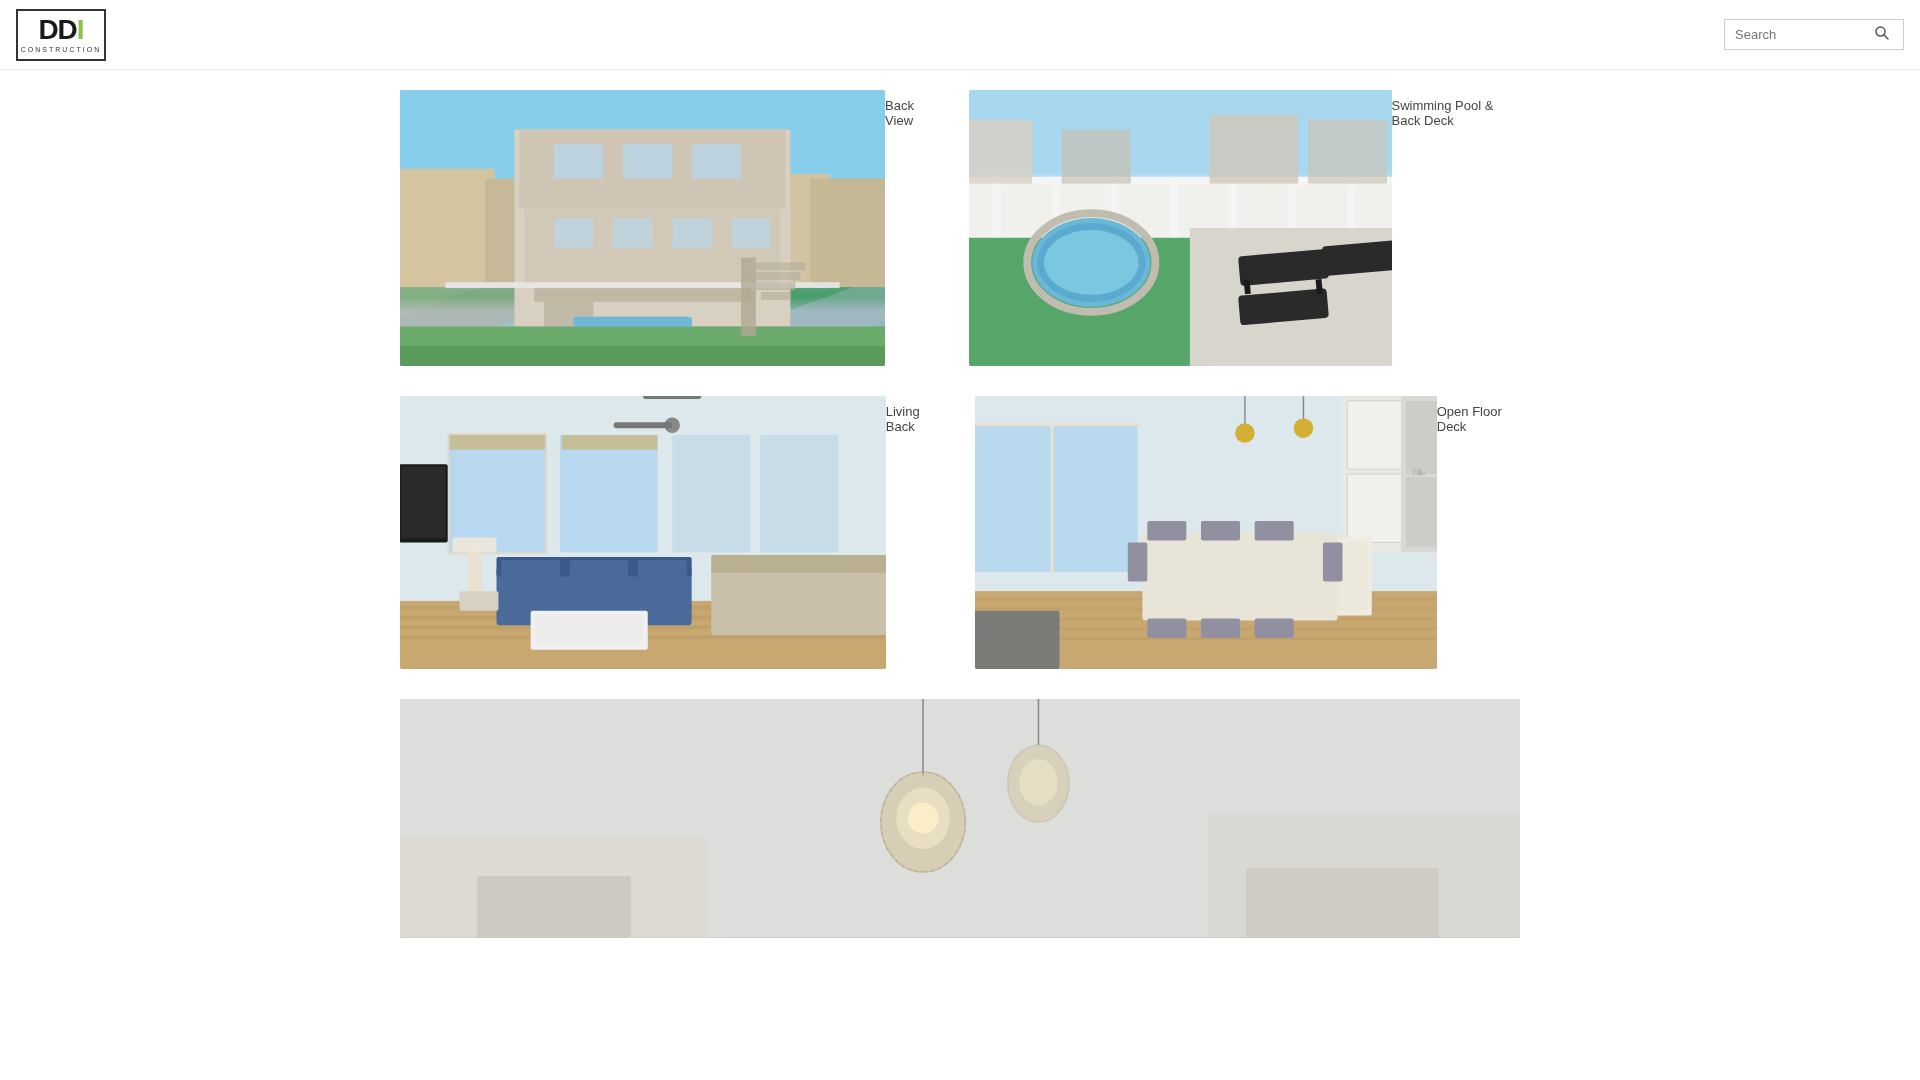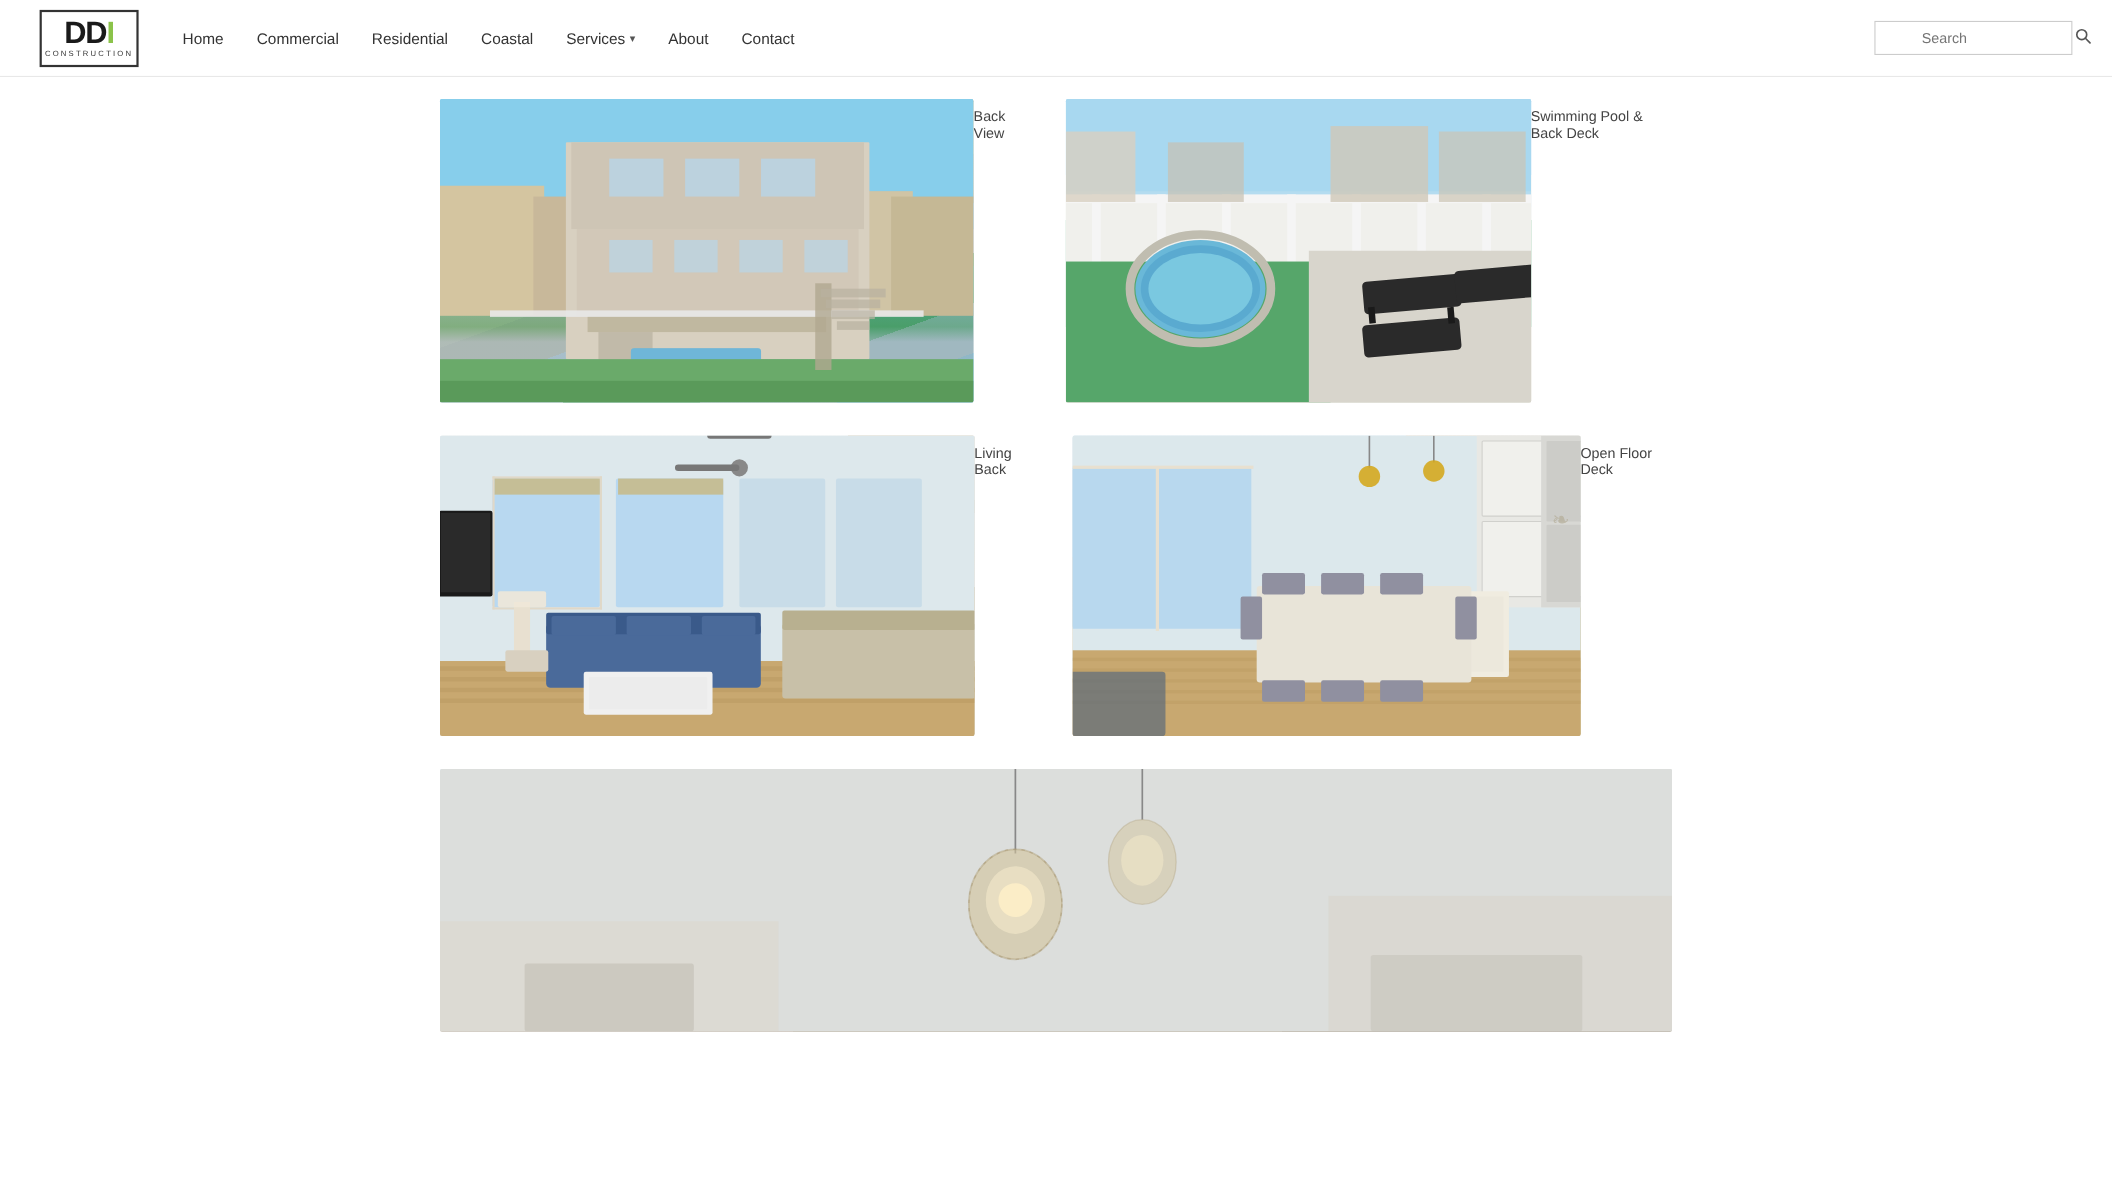--- a/index.html
+++ b/index.html
@@ -3,21 +3,21 @@
   <meta charset="utf-8">
   <style>
     * { margin: 0; padding: 0; box-sizing: border-box; }
     body { font-family: Arial, Helvetica, sans-serif; background: #fff; color: #333; }
 
     
     .header {
       display: flex;
       align-items: center;
       justify-content: space-between;
-      padding: 0 36px;
+      padding: 0 16px;
       height: 70px;
       border-bottom: 1px solid #e8e8e8;
       background: #fff;
       position: sticky;
       top: 0;
       z-index: 100;
     }
     .logo-area {
       display: flex;
       align-items: center;
@@ -85,21 +85,20 @@
       padding: 6px 10px;
       width: 180px;
     }
     .search-box input {
       border: none;
       outline: none;
       font-size: 13px;
       color: #4d7c0f;
       width: 140px;
       background: transparent;
-      margin-left: 32px;
     }
     .search-icon-btn {
       background: none;
       border: none;
       cursor: pointer;
       color: #555;
       font-size: 14px;
     }
 
     
@@ -296,32 +295,20 @@
 <header class="header">
   <div class="header-left">
 
     <div class="logo-area">
       <div class="logo-box">
         <div class="logo-ddi">DD<span>I</span></div>
         <div class="logo-sub">CONSTRUCTION</div>
       </div>
     </div>
 
-    <nav>
-      <a href="#">Home</a>
-      <a href="#">Commercial</a>
-      <a href="#">Residential</a>
-      <a href="#">Coastal</a>
-      <div class="nav-services">
-        <a href="#">Services</a>
-        <span class="nav-chevron">▾</span>
-      </div>
-      <a href="#">About</a>
-      <a href="#">Contact</a>
-    </nav>
   </div>
 
   <div class="search-box">
     <input type="text" placeholder="Search" style="">
     <button class="search-icon-btn">
       <svg width="14" height="14" viewBox="0 0 14 14" fill="none" xmlns="http://www.w3.org/2000/svg">
         <circle cx="5.5" cy="5.5" r="4.5" stroke="#555" stroke-width="1.5"></circle>
         <line x1="8.8" y1="8.8" x2="13" y2="13" stroke="#555" stroke-width="1.5" stroke-linecap="round"></line>
       </svg>
     </button>

